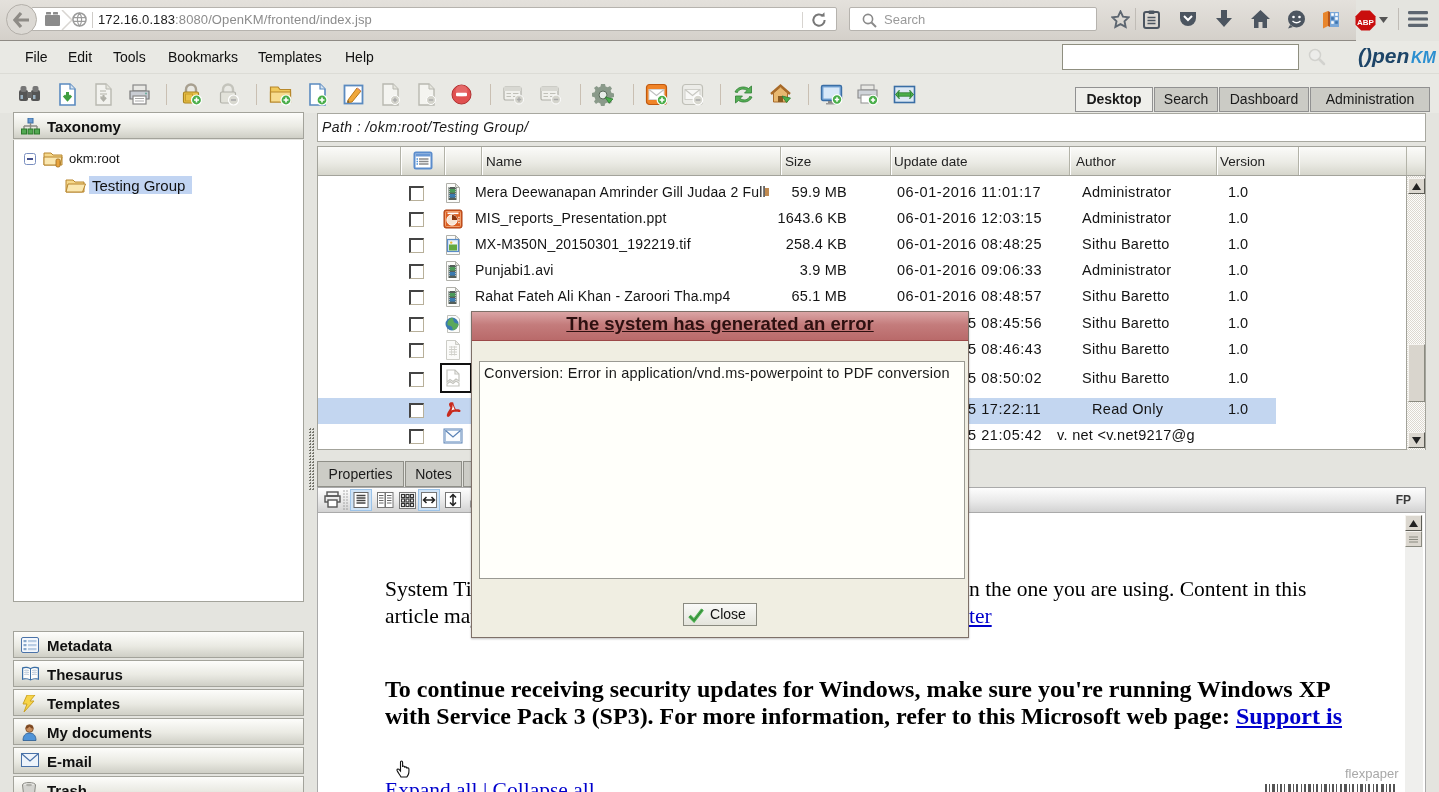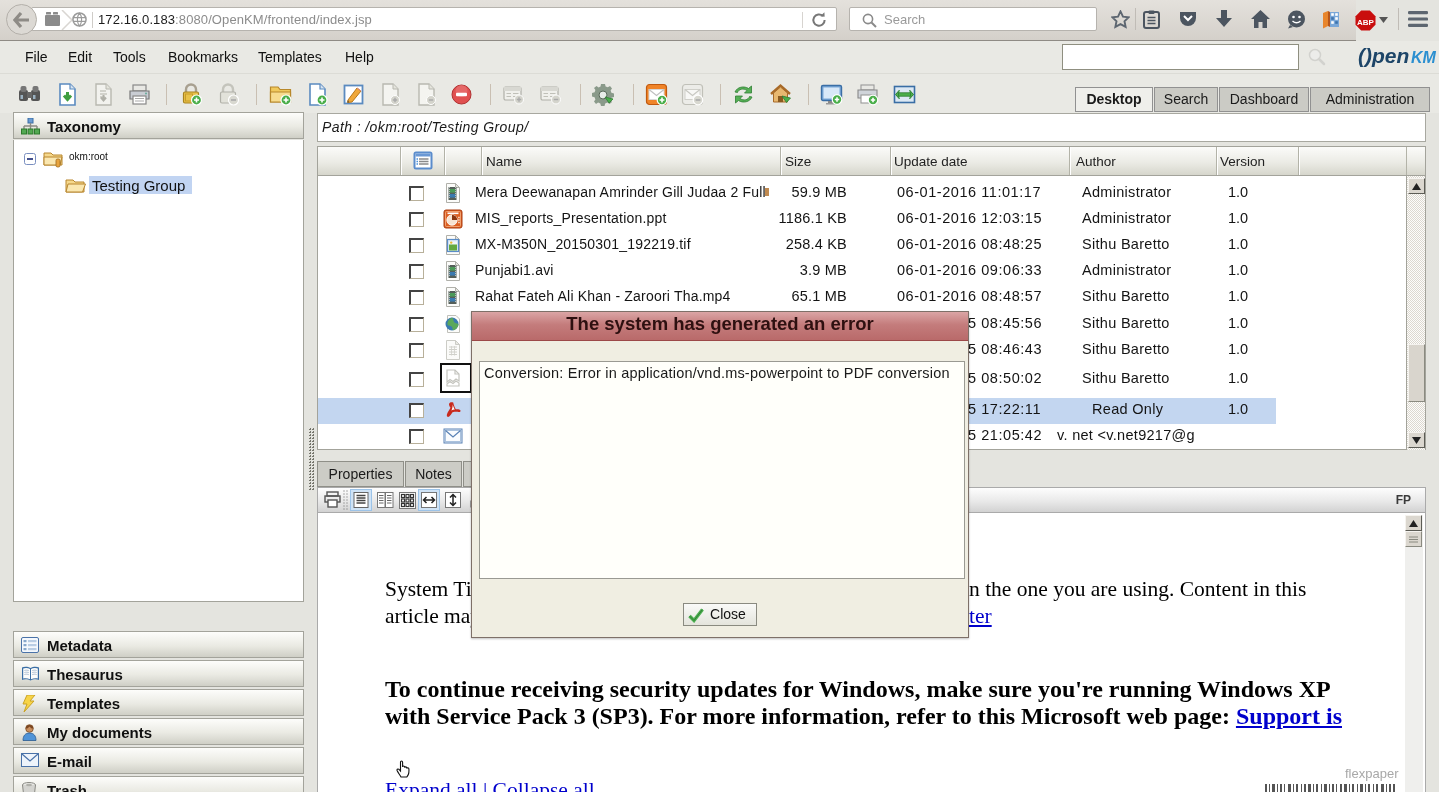--- a/index.html
+++ b/index.html
@@ -87,21 +87,21 @@
 .serif { position:absolute; font-family:"Liberation Serif", serif; font-size:21.5px; color:#000; white-space:nowrap; line-height:1; }
 .serif b, .bserif { font-size:24px; }
 .serif b { font-weight:bold; }
 .blink { color:#0000cc; text-decoration:underline; }
 
 
 #dialog { position:absolute; left:471px; top:311px; width:498px; height:327px;
   background:#f0eee2; border:1px solid #7e7068; box-shadow:0 1px 2px rgba(0,0,0,0.25); }
 #dlghdr { position:absolute; left:0; top:0; width:496px; height:29px;
   background:linear-gradient(#dba5a5,#c47c7c 45%,#b96a6a); border-bottom:1px solid #9c4848; }
-#dlghdr div { text-align:center; font-size:18.5px; font-weight:bold; color:#2e1010; padding-top:1px; }
+#dlghdr div { text-align:center; font-size:18.5px; font-weight:bold; color:#2e1010; padding-top:1px;text-decoration:underline; }
 #dlgbox { position:absolute; left:7px; top:49px; width:486px; height:218px; background:#fffffa; border:1px solid #9a9a92; }
 #dlgbox div { padding:3px 0 0 4px; font-size:14.5px; letter-spacing:0.2px; color:#1a1a1a; }
 #dlgbtn { position:absolute; left:211px; top:291px; width:74px; height:23px; background:linear-gradient(#fafaf8,#e4e4dc);
   border:1px solid #8a8a80; font-size:14px; color:#111; text-align:center; line-height:21px; }
 </style>
 </head>
 <body>
 
 <div id="chrome">
   <div id="urlbar">
@@ -379,21 +379,21 @@
 
     <svg style="position:absolute;left:10px;top:13px" width="12" height="12" viewBox="0 0 12 12">
         <rect x="0.5" y="0.5" width="11" height="11" rx="2" fill="#fff" stroke="#7a8fc0"></rect>
         <rect x="3" y="5" width="6" height="2" fill="#44518e"></rect>
       </svg>
     <svg style="position:absolute;left:29px;top:9px" width="21" height="19" viewBox="0 0 21 19">
         <path d="M1 4 H8 L10 6 H19 V16 H1 Z" fill="#f5d88c" stroke="#b8862e" stroke-width="1"></path>
         <path d="M1 8 H19 L17 16 H1 Z" fill="#fae7b0" stroke="#b8862e" stroke-width="1"></path>
         <rect x="13" y="10" width="4" height="8" rx="1.5" fill="#e8a33d" stroke="#9c6b1e" stroke-width="0.8"></rect>
       </svg>
-    <span style="position:absolute;left:55px;top:11px;font-size:10px;color:#111">okm:root</span>
+    <span style="position:absolute;left:55px;top:11px;font-size:13px;color:#111">okm:root</span>
 
     <svg style="position:absolute;left:51px;top:37px" width="21" height="18" viewBox="0 0 21 18">
         <path d="M1 3 H8 L10 5 H19 V15 H1 Z" fill="#f5d88c" stroke="#b8862e" stroke-width="1"></path>
         <path d="M3 7 H20.5 L17.5 15 H1 Z" fill="#fae7b0" stroke="#b8862e" stroke-width="1"></path>
       </svg>
     <div style="position:absolute;left:75px;top:36px;width:103px;height:18px;background:#c1d4f2"></div>
     <span style="position:absolute;left:78px;top:37px;font-size:15px;color:#111">Testing Group</span>
   </div>
   <div class="stackhdr" style="top:519px">
     <svg width="18" height="16" viewBox="0 0 18 16">
@@ -504,21 +504,21 @@
   <div class="ck" style="top:65px"></div>
   <svg class="ficon" style="top:62px" viewBox="0 0 20 20">
       <rect x="1" y="1" width="18" height="18" rx="2" fill="#dd5f22" stroke="#a83c10"></rect>
       <rect x="2.5" y="2.5" width="15" height="15" rx="1" fill="none" stroke="#f0a070"></rect>
       <circle cx="9" cy="11" r="5.2" fill="#f6e3d2" stroke="#fff" stroke-width="0.8"></circle>
       <path d="M9 11 V5.8 A5.2 5.2 0 0 1 14.2 11 Z" fill="#8a3510"></path>
       <path d="M4.5 4.3 H15.5" stroke="#fff" stroke-width="1.6"></path>
       <path d="M15 8.5 h1.8 M15 11 h1.8 M15 13.5 h1.8" stroke="#f4d0b8" stroke-width="1.3"></path>
     </svg>
   <span class="fname" style="top:65px">MIS_reports_Presentation.ppt</span>
-  <span class="fsize" style="top:65px">1186.1 KB</span>
+  <span class="fsize" style="top:65px">1643.6 KB</span>
   <span class="fdate" style="top:65px">06-01-2016 12:03:15</span>
   <span class="fauth" style="top:65px">Administrator</span>
   <span class="fver" style="top:65px">1.0</span>
 
   <div class="ck" style="top:91px"></div>
   <svg class="ficon" style="top:88px" viewBox="0 0 20 20">
       <path d="M3.5 0.5 H12.5 L16.5 4.5 V19.5 H3.5 Z" fill="#fcfcfa" stroke="#b0b0aa"></path>
       <path d="M12.5 0.5 V4.5 H16.5 Z" fill="#e4e4de" stroke="#b0b0aa"></path>
       <rect x="4.5" y="4.5" width="11" height="12" fill="#dce9f6" stroke="#5a8cc8" stroke-width="1.2"></rect>
       <rect x="6" y="9" width="8" height="6.5" fill="#63a93f"></rect>

